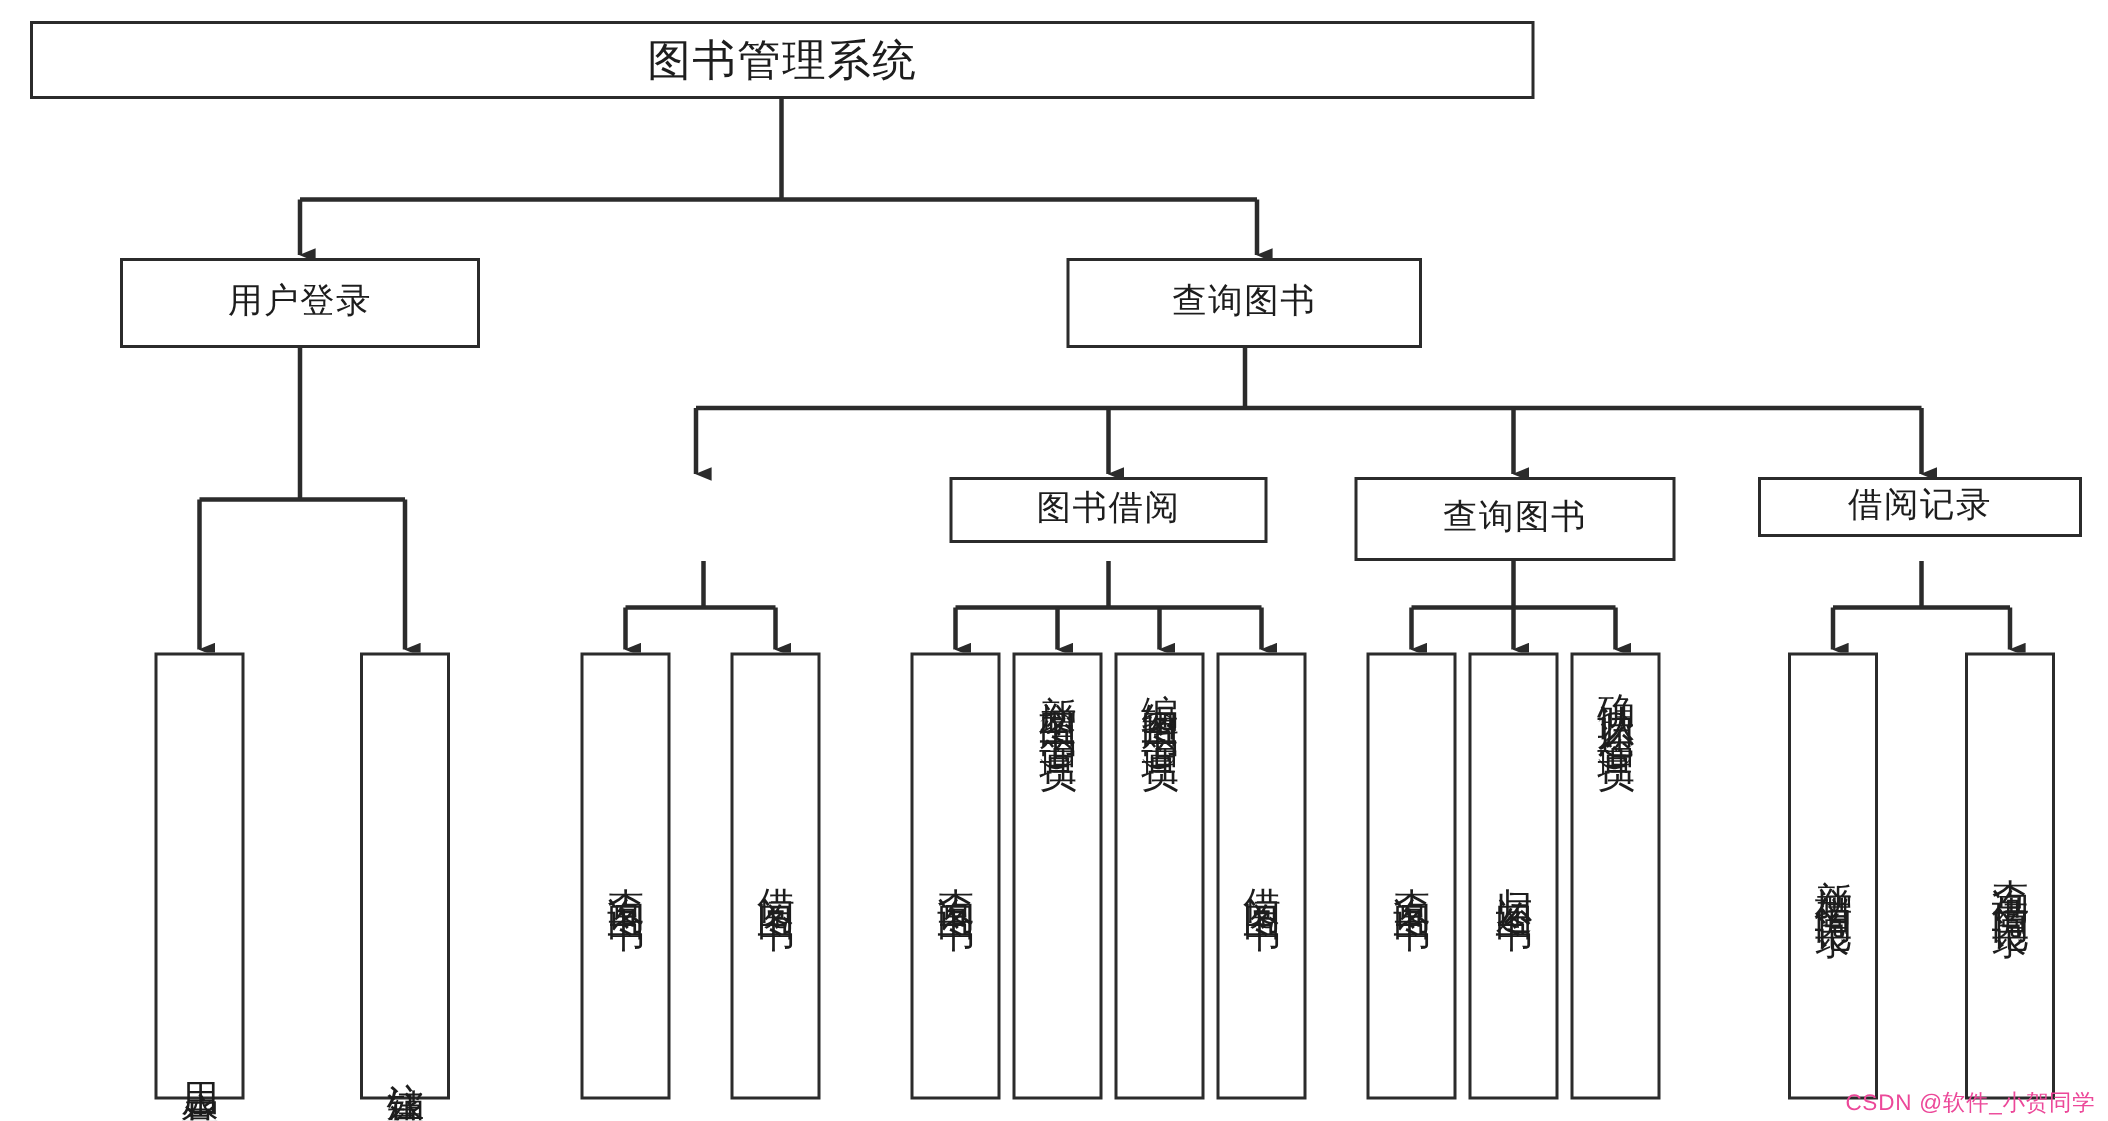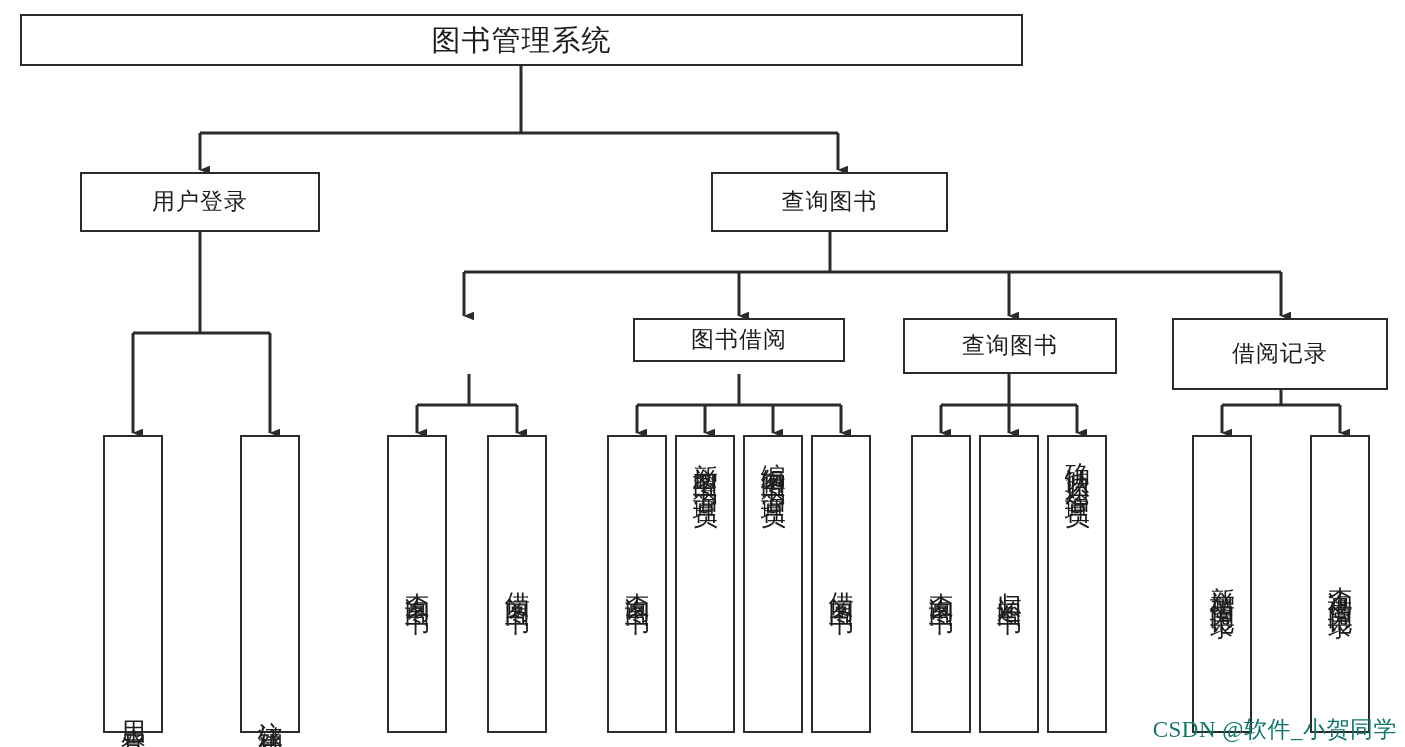--- a/index.html
+++ b/index.html
@@ -64,26 +64,26 @@
     align-items:flex-end;
   }
   .node.v.topalign{
     align-items:flex-start;
   }
   
   #watermark{
     position:absolute;
     right:8px;
     bottom:2px;
-    font-size:23px;
-    color:#0f766e;
+    font-size:15px;
+    color:#ec4899;
     letter-spacing:0.5px;
     z-index:3;
     white-space:nowrap;
-    font-family:Liberation Serif, serif;
+    font-family:Liberation Sans, sans-serif;
   }
 </style>
 </head>
 <body>
 
 <div id="canvas">
 
   <svg id="wires" viewBox="0 0 1405 747" width="1405" height="747" xmlns="http://www.w3.org/2000/svg">
     <defs>
       <marker id="arw" markerWidth="9" markerHeight="11" refX="4.5" refY="10.4" orient="auto" markerUnits="userSpaceOnUse">
@@ -149,21 +149,21 @@
 
 
   <div class="node h" style="left:633px; top:318px; width:212px; height:44px;">
     <span class="label">图书借阅</span>
   </div>
 
   <div class="node h" style="left:903px; top:318px; width:214px; height:56px;">
     <span class="label">查询图书</span>
   </div>
 
-  <div class="node h" style="left:1172px; top:318px; width:216px; height:72px;">
+  <div class="node h" style="left:1172px; top:318px; width:216px; height:40px;">
     <span class="label">借阅记录</span>
   </div>
 
   <div class="node v bottomalign" style="left:103px; top:435px; width:60px; height:298px;">
     <span class="label">用户登录</span>
   </div>
 
   <div class="node v bottomalign" style="left:240px; top:435px; width:60px; height:298px;">
     <span class="label">注销登录</span>
   </div>

